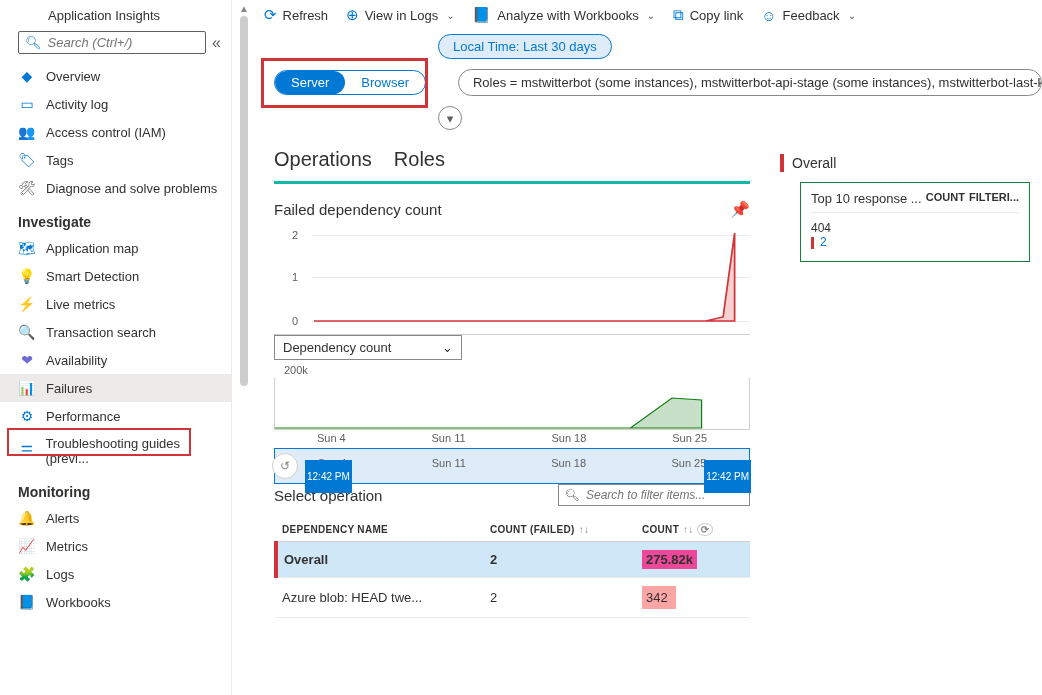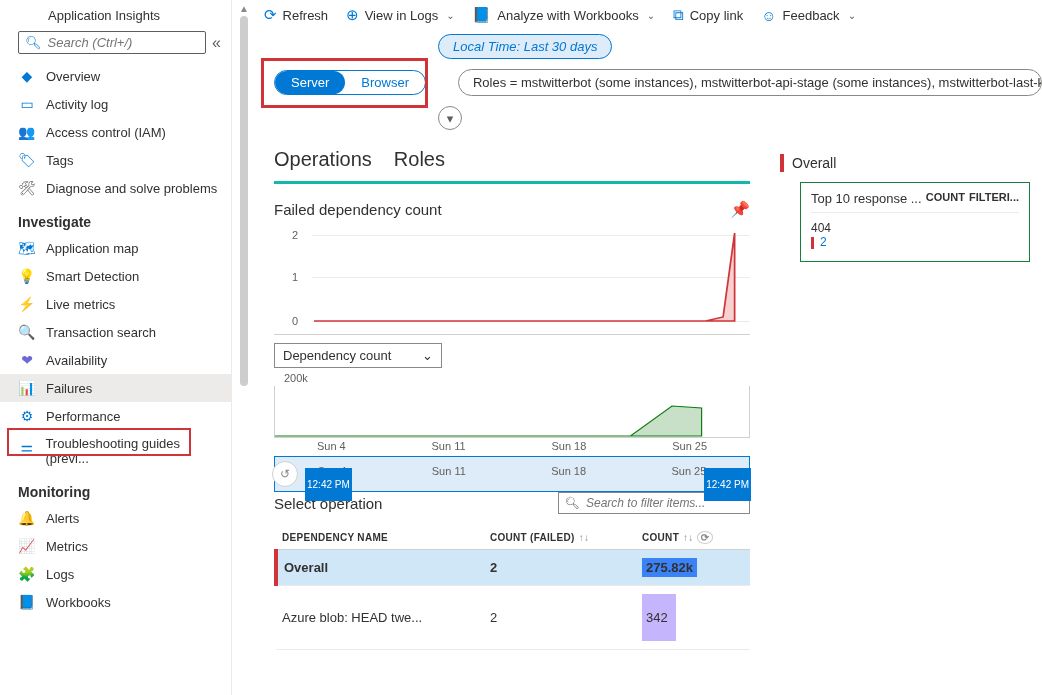--- a/index.html
+++ b/index.html
@@ -17,58 +17,58 @@
   .nav-item.active { background:#edebe9;}
   .highlight-box { position:absolute; border:2px solid #d13438; pointer-events:none;}
   .scrollgutter { width:24px; background:#fff; display:flex; flex-direction:column; align-items:center; padding-top:3px;}
   .scrollbar { width:8px; height:370px; background:#cdcdcd; border-radius:4px; margin-top:2px;}
   .main { flex:1; display:flex; flex-direction:column; overflow:hidden; position:relative;}
   .toolbar { display:flex; align-items:center; gap:18px; padding: 6px 0 10px 8px; font-size:13px; color:#323130;}
   .toolbar .tbtn { display:flex; align-items:center; gap:6px; cursor:pointer;}
   .toolbar .tic { color:#0078d4; font-size:15px;}
   .chev { font-size:10px; color:#605e5c; margin-left:2px;}
   .filters { padding: 0 0 10px 8px; display:flex; flex-direction:column; gap:10px; position:relative;}
-  .filters-row1 { display:flex; gap:14px; align-items:center;font-style:italic;}
+  .filters-row1 { display:flex; gap:14px; align-items:center;}
   .pill-time { border:1px solid #0078d4; background:#deecf9; color:#0078d4; padding:4px 14px; border-radius:16px; font-size:13px; margin-left:174px;}
   .toggle-wrap { border:1px solid #0078d4; border-radius:16px; display:flex; overflow:hidden; font-size:13px;}
   .toggle-wrap .opt { padding:4px 16px; cursor:pointer; color:#0078d4; }
   .toggle-wrap .opt.sel { background:#0078d4; color:#fff; border-radius:14px;}
   .roles-pill { border:1px solid #8a8886; border-radius:16px; padding:5px 14px; flex:1; font-size:13px; color:#323130; white-space:nowrap; overflow:hidden;}
   .filters-row2 { display:flex; gap:12px; align-items:center;}
   .funnel { width:24px; height:24px; border:1px solid #8a8886; border-radius:50%; display:flex; align-items:center; justify-content:center; color:#605e5c; margin-left:174px;}
   .red-frame { position:absolute; border:3px solid #d13438; width:167px; height:50px; left:5px; top:24px; pointer-events:none;}
   .content-row { display:flex; flex:1; overflow:hidden;}
   .content-main { flex:1; padding: 0 18px 0 18px; overflow:hidden; min-width:0;}
   .tabs { display:flex; gap:22px; border-bottom:3px solid #14b8a6; font-size:20px;}
   .tab { padding: 8px 0 10px 0; cursor:pointer; color:#323130;}
   .tab.active { border-bottom:3px solid #0078d4; font-weight:600;}
   .section-head { display:flex; justify-content:space-between; align-items:center; padding: 16px 0 8px 0; font-size:15px;}
   .pin { color:#605e5c; font-size:16px; cursor:pointer;}
   .chart { height:108px; position:relative; border-bottom:1px solid #d2d0ce;}
   .chart .ylab { position:absolute; left:18px; font-size:11px; color:#605e5c;}
   .chart .grid { position:absolute; left:38px; right:0; border-top:1px solid #edebe9;}
   .chart svg { position:absolute; left:40px; right:0; bottom:0; top:0; }
-  .dep-select { margin-top:8px; border:1px solid #8a8886; padding:4px 8px; display:flex; justify-content:space-between; align-items:center; width:168px; font-size:13px;}
+  .dep-select { border:1px solid #8a8886; padding:4px 8px; display:flex; justify-content:space-between; align-items:center; width:188px; font-size:13px;}
   .mini200 { font-size:11px; color:#605e5c; margin-left:10px; margin-top:4px;}
   .chart2 { height:52px; position:relative; border:1px solid #d2d0ce; border-top:none; margin-top:2px;}
   .xaxis { display:flex; justify-content:space-around; font-size:11px; color:#605e5c; padding-top:2px; }
   .brush { border:1px solid #0078d4; background:#deecf9; height:36px; position:relative; margin-top:4px;}
   .brush .xaxis { position:absolute; top:6px; left:0; right:0;}
   .brush .handle { position:absolute; bottom:-10px; font-size:10px; background:#0078d4; color:#fff; padding:11px 2px;}
   .brush-reset { position:absolute; left:-2px; top:50%; transform:translateY(-50%); width:26px; height:26px; border:1px solid #d2d0ce; border-radius:50%; background:#fff; display:flex; align-items:center; justify-content:center; color:#8a8886; font-size:12px;}
   .select-op-row { display:flex; justify-content:space-between; align-items:center; }
   .filter-input { border:1px solid #8a8886; padding:3px 6px; display:flex; align-items:center; gap:6px; font-size:12px;}
   .filter-input input { border:none; outline:none; font-size:12px; font-style:italic; color:#605e5c;}
   .op-table { margin-top:12px; width:100%; border-collapse:collapse; font-size:13px;}
   .op-table th { text-align:left; font-size:10px; font-weight:600; color:#323130; padding:6px 6px; border-bottom:1px solid #d2d0ce; letter-spacing:0.3px;}
   .op-table td { padding:8px 6px; border-bottom:1px solid #edebe9;}
   .op-table tr.overall td { background:#d0e7f8; font-weight:600;}
   .op-table tr.overall td:first-child { border-left:4px solid #d13438;}
-  .cell-count { background:#3b82f6; display:inline-block; min-width:54px; padding:2px 4px;}
-  .cell-count-sm { background:#c4b5fd; display:inline-block; min-width:34px; padding:16px 4px;}
+  .cell-count { background:#ec4899; display:inline-block; min-width:54px; padding:2px 4px;}
+  .cell-count-sm { background:#fca5a5; display:inline-block; min-width:34px; padding:4px 4px;}
   .content-side { width:274px; padding:14px 12px 0 12px;}
   .side-title { display:flex; align-items:center; gap:8px; font-size:14px; margin-bottom:10px;}
   .side-title .bar { width:4px; height:18px; background:#d13438;}
   .side-box { border:1px solid #15803d; padding:8px 10px; font-size:12px;margin-left:20px;}
   .side-box .hdr { display:flex; justify-content:space-between; color:#323130; font-size:11px; font-weight:600; border-bottom:1px solid #edebe9; padding-bottom:6px; margin-bottom:4px;}
   .side-box .hdr .lbl { font-size:13px; font-weight:400;}
   .side-row { display:flex; justify-content:space-between; padding:4px 0;flex-direction:column;}
   .side-row .v { color:#0078d4;}
   .tick { width:3px; height:12px; background:#d13438; display:inline-block; margin-right:6px; vertical-align:middle;}
   .sortglyph { font-size:10px; color:#8a8886; margin-left:4px;}

